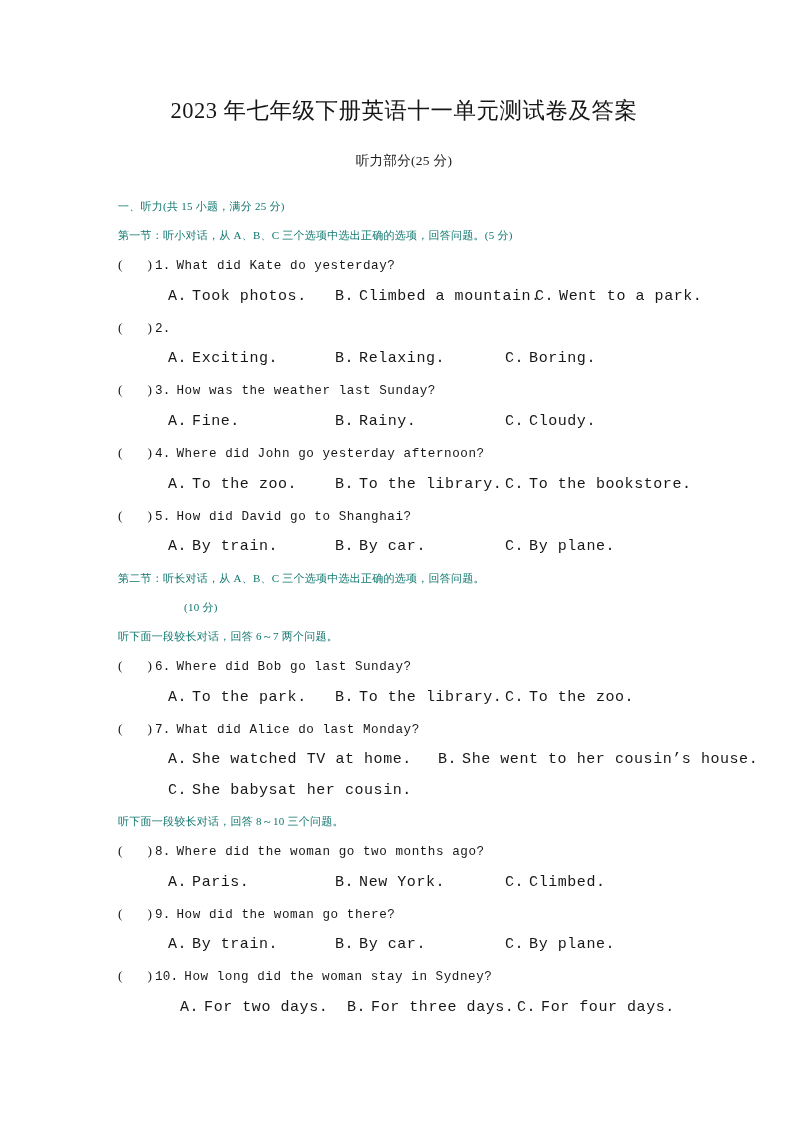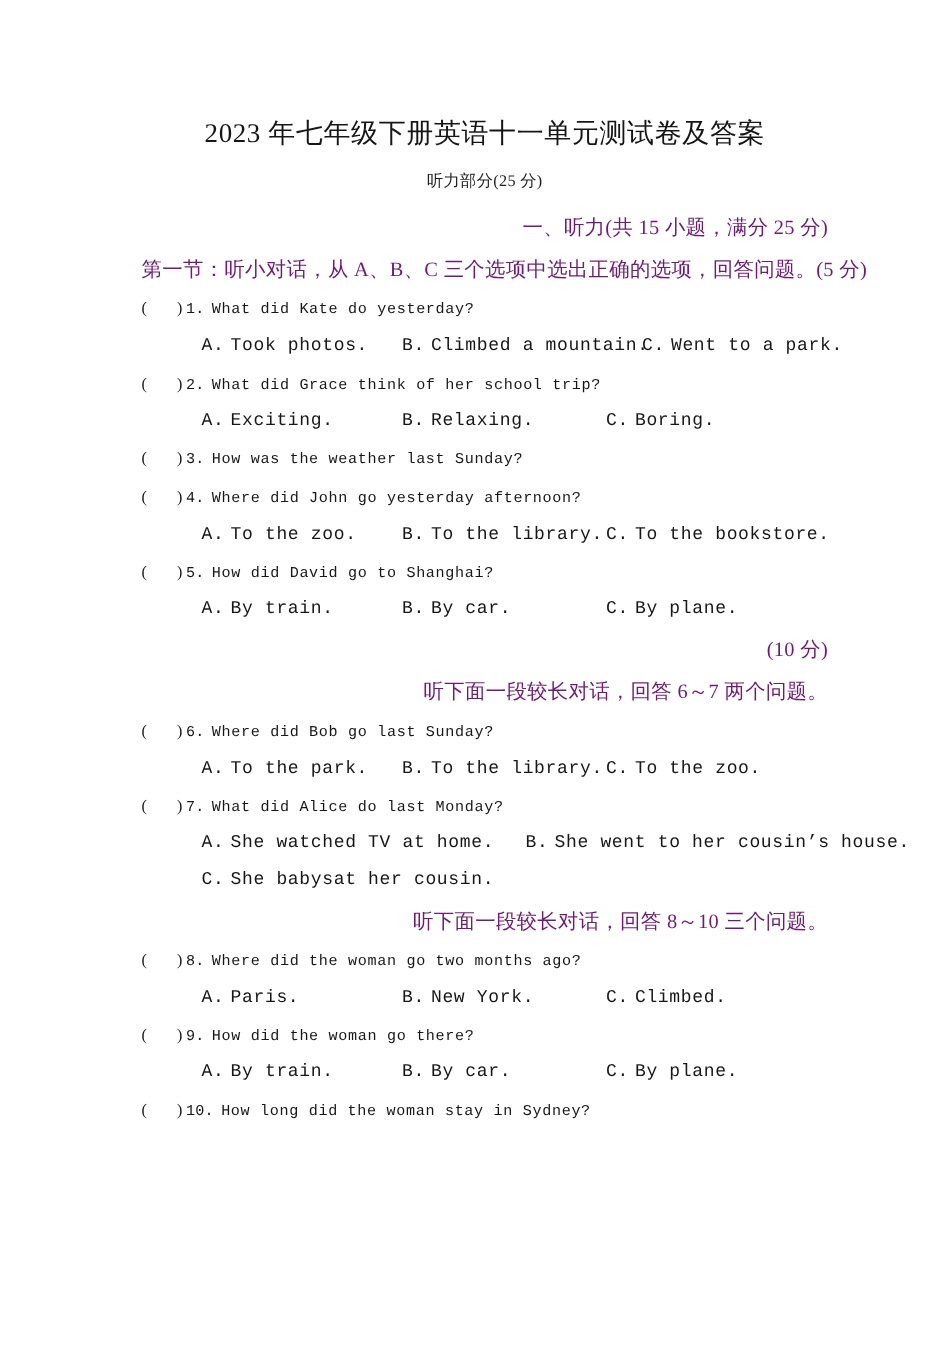--- a/index.html
+++ b/index.html
@@ -30,37 +30,36 @@
     padding-top: 97px;
     text-align: center;
     font-family: "Liberation Serif", "DejaVu Serif", serif;
     font-size: 22.5px;
     font-weight: normal;
     letter-spacing: 0.5px;
     color: #161616;
     line-height: 1.25;
   }
   .doc-subtitle {
-    margin: 0;
+    margin: 10px;
     padding-top: 17px;
     text-align: center;
     font-size: 13.5px;
     color: #1d1d1d;
     letter-spacing: 0.3px;
   }
 
   
   .cn-line {
     font-family: "Liberation Serif", "DejaVu Serif", serif;
-    font-size: 17px;
-    color: #701a75;
+    font-size: 11px;
+    color: #0f766e;
     letter-spacing: 0.25px;
     line-height: 1;
     white-space: nowrap;
-    text-align: right;
   }
   .section-head     { padding-top: 21px; }
   .subsection-head  { padding-top: 18px; }
   .subsection-head2 { padding-top: 19px; }
   .score-line {
     padding-top: 18px;
     padding-left: 66px;
   }
   .listen-intro  { padding-top: 18px; }
   .listen-intro2 { padding-top: 18px; }
@@ -138,33 +137,37 @@
   </div>
   <div class="opt-row wide-b">
     <span class="opt opt-a"><span class="opt-label">A.</span><span>Took photos.</span></span>
     <span class="opt opt-b"><span class="opt-label">B.</span><span>Climbed a mountain.</span></span>
     <span class="opt opt-c"><span class="opt-label">C.</span><span>Went to a park.</span></span>
   </div>
 
   <div class="q-row">
     <span class="q-bracket"><span>(</span><span class="rp">)</span></span>
     <span class="q-num">2.</span>
-    <span class="q-text">What did Grace think of her school trip?</span>
   </div>
   <div class="opt-row">
     <span class="opt opt-a"><span class="opt-label">A.</span><span>Exciting.</span></span>
     <span class="opt opt-b"><span class="opt-label">B.</span><span>Relaxing.</span></span>
     <span class="opt opt-c"><span class="opt-label">C.</span><span>Boring.</span></span>
   </div>
 
   <div class="q-row">
     <span class="q-bracket"><span>(</span><span class="rp">)</span></span>
     <span class="q-num">3.</span>
     <span class="q-text">How was the weather last Sunday?</span>
   </div>
+  <div class="opt-row">
+    <span class="opt opt-a"><span class="opt-label">A.</span><span>Fine.</span></span>
+    <span class="opt opt-b"><span class="opt-label">B.</span><span>Rainy.</span></span>
+    <span class="opt opt-c"><span class="opt-label">C.</span><span>Cloudy.</span></span>
+  </div>
 
   <div class="q-row">
     <span class="q-bracket"><span>(</span><span class="rp">)</span></span>
     <span class="q-num">4.</span>
     <span class="q-text">Where did John go yesterday afternoon?</span>
   </div>
   <div class="opt-row">
     <span class="opt opt-a"><span class="opt-label">A.</span><span>To the zoo.</span></span>
     <span class="opt opt-b"><span class="opt-label">B.</span><span>To the library.</span></span>
     <span class="opt opt-c"><span class="opt-label">C.</span><span>To the bookstore.</span></span>
@@ -174,20 +177,21 @@
     <span class="q-bracket"><span>(</span><span class="rp">)</span></span>
     <span class="q-num">5.</span>
     <span class="q-text">How did David go to Shanghai?</span>
   </div>
   <div class="opt-row">
     <span class="opt opt-a"><span class="opt-label">A.</span><span>By train.</span></span>
     <span class="opt opt-b"><span class="opt-label">B.</span><span>By car.</span></span>
     <span class="opt opt-c"><span class="opt-label">C.</span><span>By plane.</span></span>
   </div>
 
+  <div class="cn-line subsection-head2">第二节：听长对话，从 A、B、C 三个选项中选出正确的选项，回答问题。</div>
   <div class="cn-line score-line">(10 分)</div>
 
   <div class="cn-line listen-intro">听下面一段较长对话，回答 6～7 两个问题。</div>
 
   <div class="q-row">
     <span class="q-bracket"><span>(</span><span class="rp">)</span></span>
     <span class="q-num">6.</span>
     <span class="q-text">Where did Bob go last Sunday?</span>
   </div>
   <div class="opt-row">
@@ -231,14 +235,19 @@
     <span class="opt opt-a"><span class="opt-label">A.</span><span>By train.</span></span>
     <span class="opt opt-b"><span class="opt-label">B.</span><span>By car.</span></span>
     <span class="opt opt-c"><span class="opt-label">C.</span><span>By plane.</span></span>
   </div>
 
   <div class="q-row">
     <span class="q-bracket"><span>(</span><span class="rp">)</span></span>
     <span class="q-num">10.</span>
     <span class="q-text">How long did the woman stay in Sydney?</span>
   </div>
+  <div class="opt-row indent-more">
+    <span class="opt opt-a"><span class="opt-label">A.</span><span>For two days.</span></span>
+    <span class="opt opt-b"><span class="opt-label">B.</span><span>For three days.</span></span>
+    <span class="opt opt-c"><span class="opt-label">C.</span><span>For four days.</span></span>
+  </div>
 
 </div>
 
 </body></html>

